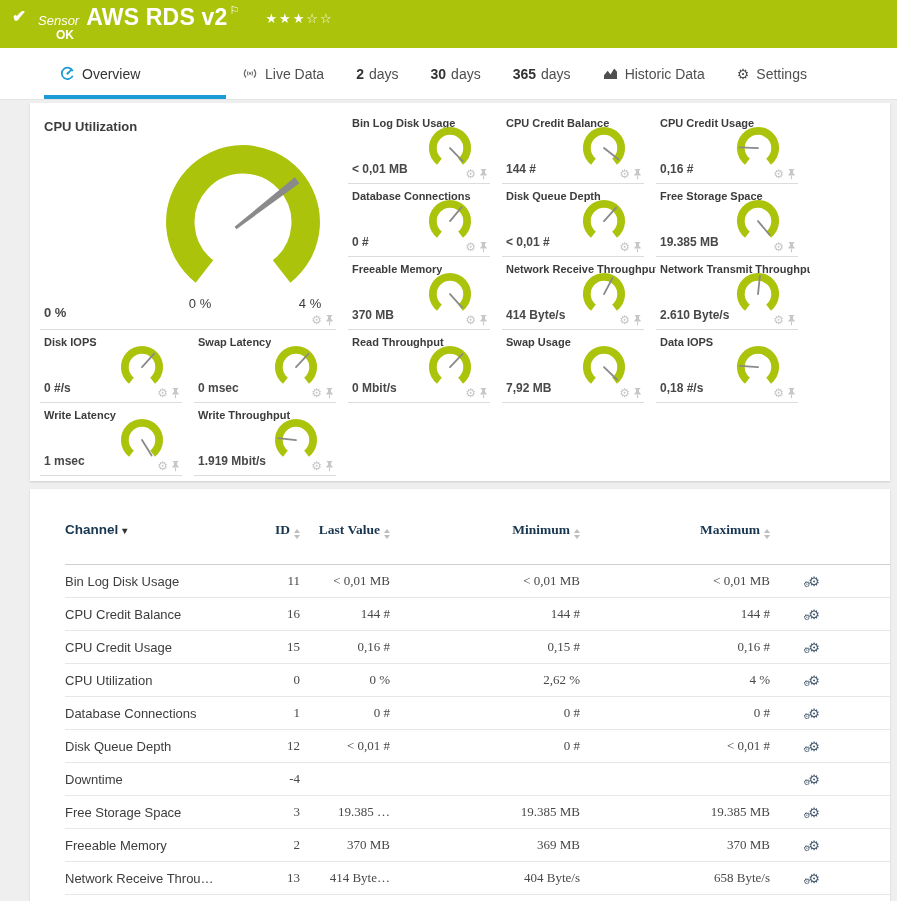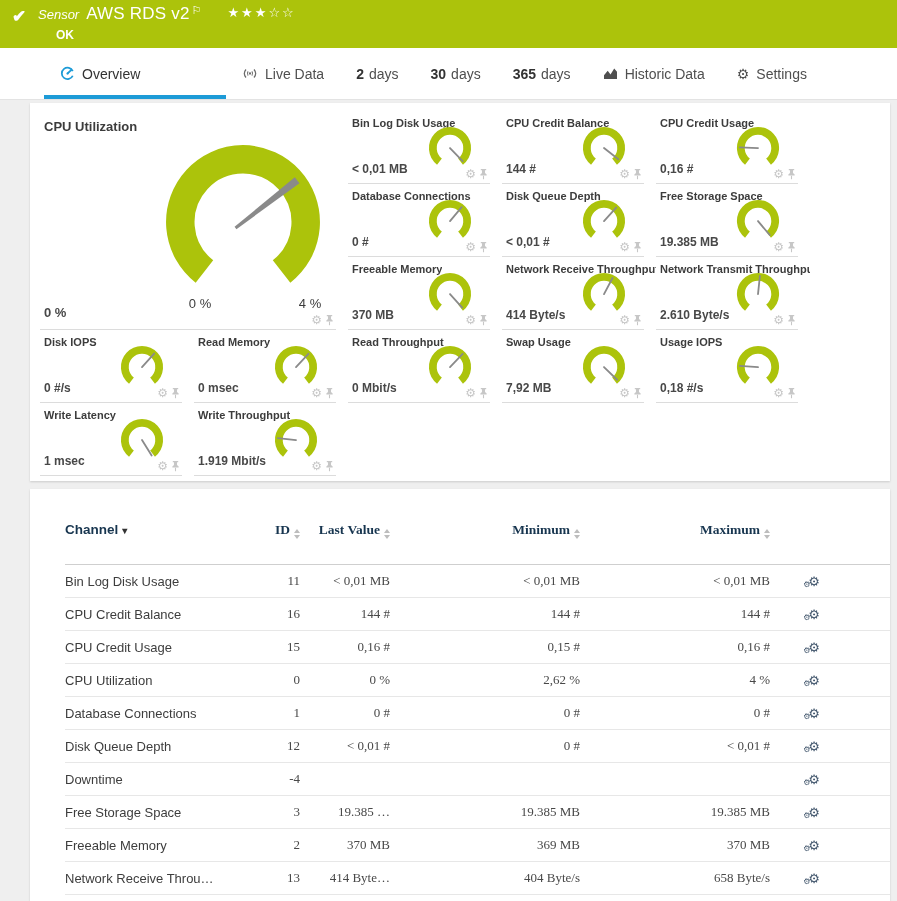--- a/index.html
+++ b/index.html
@@ -10,21 +10,21 @@
   *{box-sizing:border-box;margin:0;padding:0;}
   body{
     width:897px;height:901px;overflow:hidden;background:#efefef;
     font-family:"Liberation Sans", sans-serif;color:#3c3c3c;position:relative;
   }
   
   .sensor-bar{height:48px;background:var(--green);color:#fff;position:relative;}
   .sensor-bar .chk{position:absolute;left:12px;top:6px;font-size:17px;font-weight:bold;}
   .hdr-line1{position:absolute;left:38px;top:4px;white-space:nowrap;}
   .hdr-kind{font-style:italic;font-size:13px;margin-right:7px;}
-  .hdr-title{font-weight:normal;font-size:17px;letter-spacing:.2px;}
+  .hdr-title{font-weight:bold;font-size:23px;letter-spacing:.2px;}
   .hdr-flag{font-size:11px;vertical-align:top;margin-left:2px;}
   .hdr-stars{font-size:13px;margin-left:26px;letter-spacing:2px;vertical-align:2px;}
   .hdr-status{position:absolute;left:56px;top:28px;font-size:12px;font-weight:bold;}
   
   .tabs{height:52px;background:#fff;display:flex;align-items:stretch;
         padding-left:44px;padding-right:20px;border-bottom:1px solid #e3e3e3;}
   .tab{display:flex;align-items:center;gap:7px;padding:0 16px;font-size:14px;color:#4f4f4f;cursor:pointer;}
   .tab .tprefix{color:#333;font-weight:bold;margin-right:-2px;}
   .tab.active{box-shadow:inset 0 -4px 0 var(--blue);min-width:182px;color:#333;}
   .ticon{display:inline-flex;align-items:center;}
@@ -322,21 +322,21 @@
       <span class="cellicons">
         <span class="gear-glyph">⚙</span>
         <svg class="pin-svg" width="9" height="12" viewBox="0 0 10 13">
           <path d="M2 1 h6 v1.4 h-1.3 v3.1 l1.8 1.6 v1.2 H1.5 v-1.2 l1.8 -1.6 V2.4 H2 Z" fill="#c7c7c7"></path>
           <line x1="5" y1="8.4" x2="5" y2="12.3" stroke="#c7c7c7" stroke-width="1.2"></line>
         </svg>
       </span>
     </div>
 
     <div class="gcell">
-      <div class="glabel">Read Memory</div>
+      <div class="glabel">Swap Latency</div>
       <svg class="gsvg" viewBox="0 0 100 92">
         <path class="arc" d="M 29.7 76 A 33 33 0 1 1 70.3 76"></path>
         <line class="needle" x1="50" y1="50" x2="50" y2="15" transform="rotate(43 50 50)"></line>
       </svg>
       <div class="gvalue">0 msec</div>
       <span class="cellicons">
         <span class="gear-glyph">⚙</span>
         <svg class="pin-svg" width="9" height="12" viewBox="0 0 10 13">
           <path d="M2 1 h6 v1.4 h-1.3 v3.1 l1.8 1.6 v1.2 H1.5 v-1.2 l1.8 -1.6 V2.4 H2 Z" fill="#c7c7c7"></path>
           <line x1="5" y1="8.4" x2="5" y2="12.3" stroke="#c7c7c7" stroke-width="1.2"></line>
@@ -370,21 +370,21 @@
       <span class="cellicons">
         <span class="gear-glyph">⚙</span>
         <svg class="pin-svg" width="9" height="12" viewBox="0 0 10 13">
           <path d="M2 1 h6 v1.4 h-1.3 v3.1 l1.8 1.6 v1.2 H1.5 v-1.2 l1.8 -1.6 V2.4 H2 Z" fill="#c7c7c7"></path>
           <line x1="5" y1="8.4" x2="5" y2="12.3" stroke="#c7c7c7" stroke-width="1.2"></line>
         </svg>
       </span>
     </div>
 
     <div class="gcell">
-      <div class="glabel">Usage IOPS</div>
+      <div class="glabel">Data IOPS</div>
       <svg class="gsvg" viewBox="0 0 100 92">
         <path class="arc" d="M 29.7 76 A 33 33 0 1 1 70.3 76"></path>
         <line class="needle" x1="50" y1="50" x2="50" y2="15" transform="rotate(-86 50 50)"></line>
       </svg>
       <div class="gvalue">0,18 #/s</div>
       <span class="cellicons">
         <span class="gear-glyph">⚙</span>
         <svg class="pin-svg" width="9" height="12" viewBox="0 0 10 13">
           <path d="M2 1 h6 v1.4 h-1.3 v3.1 l1.8 1.6 v1.2 H1.5 v-1.2 l1.8 -1.6 V2.4 H2 Z" fill="#c7c7c7"></path>
           <line x1="5" y1="8.4" x2="5" y2="12.3" stroke="#c7c7c7" stroke-width="1.2"></line>

